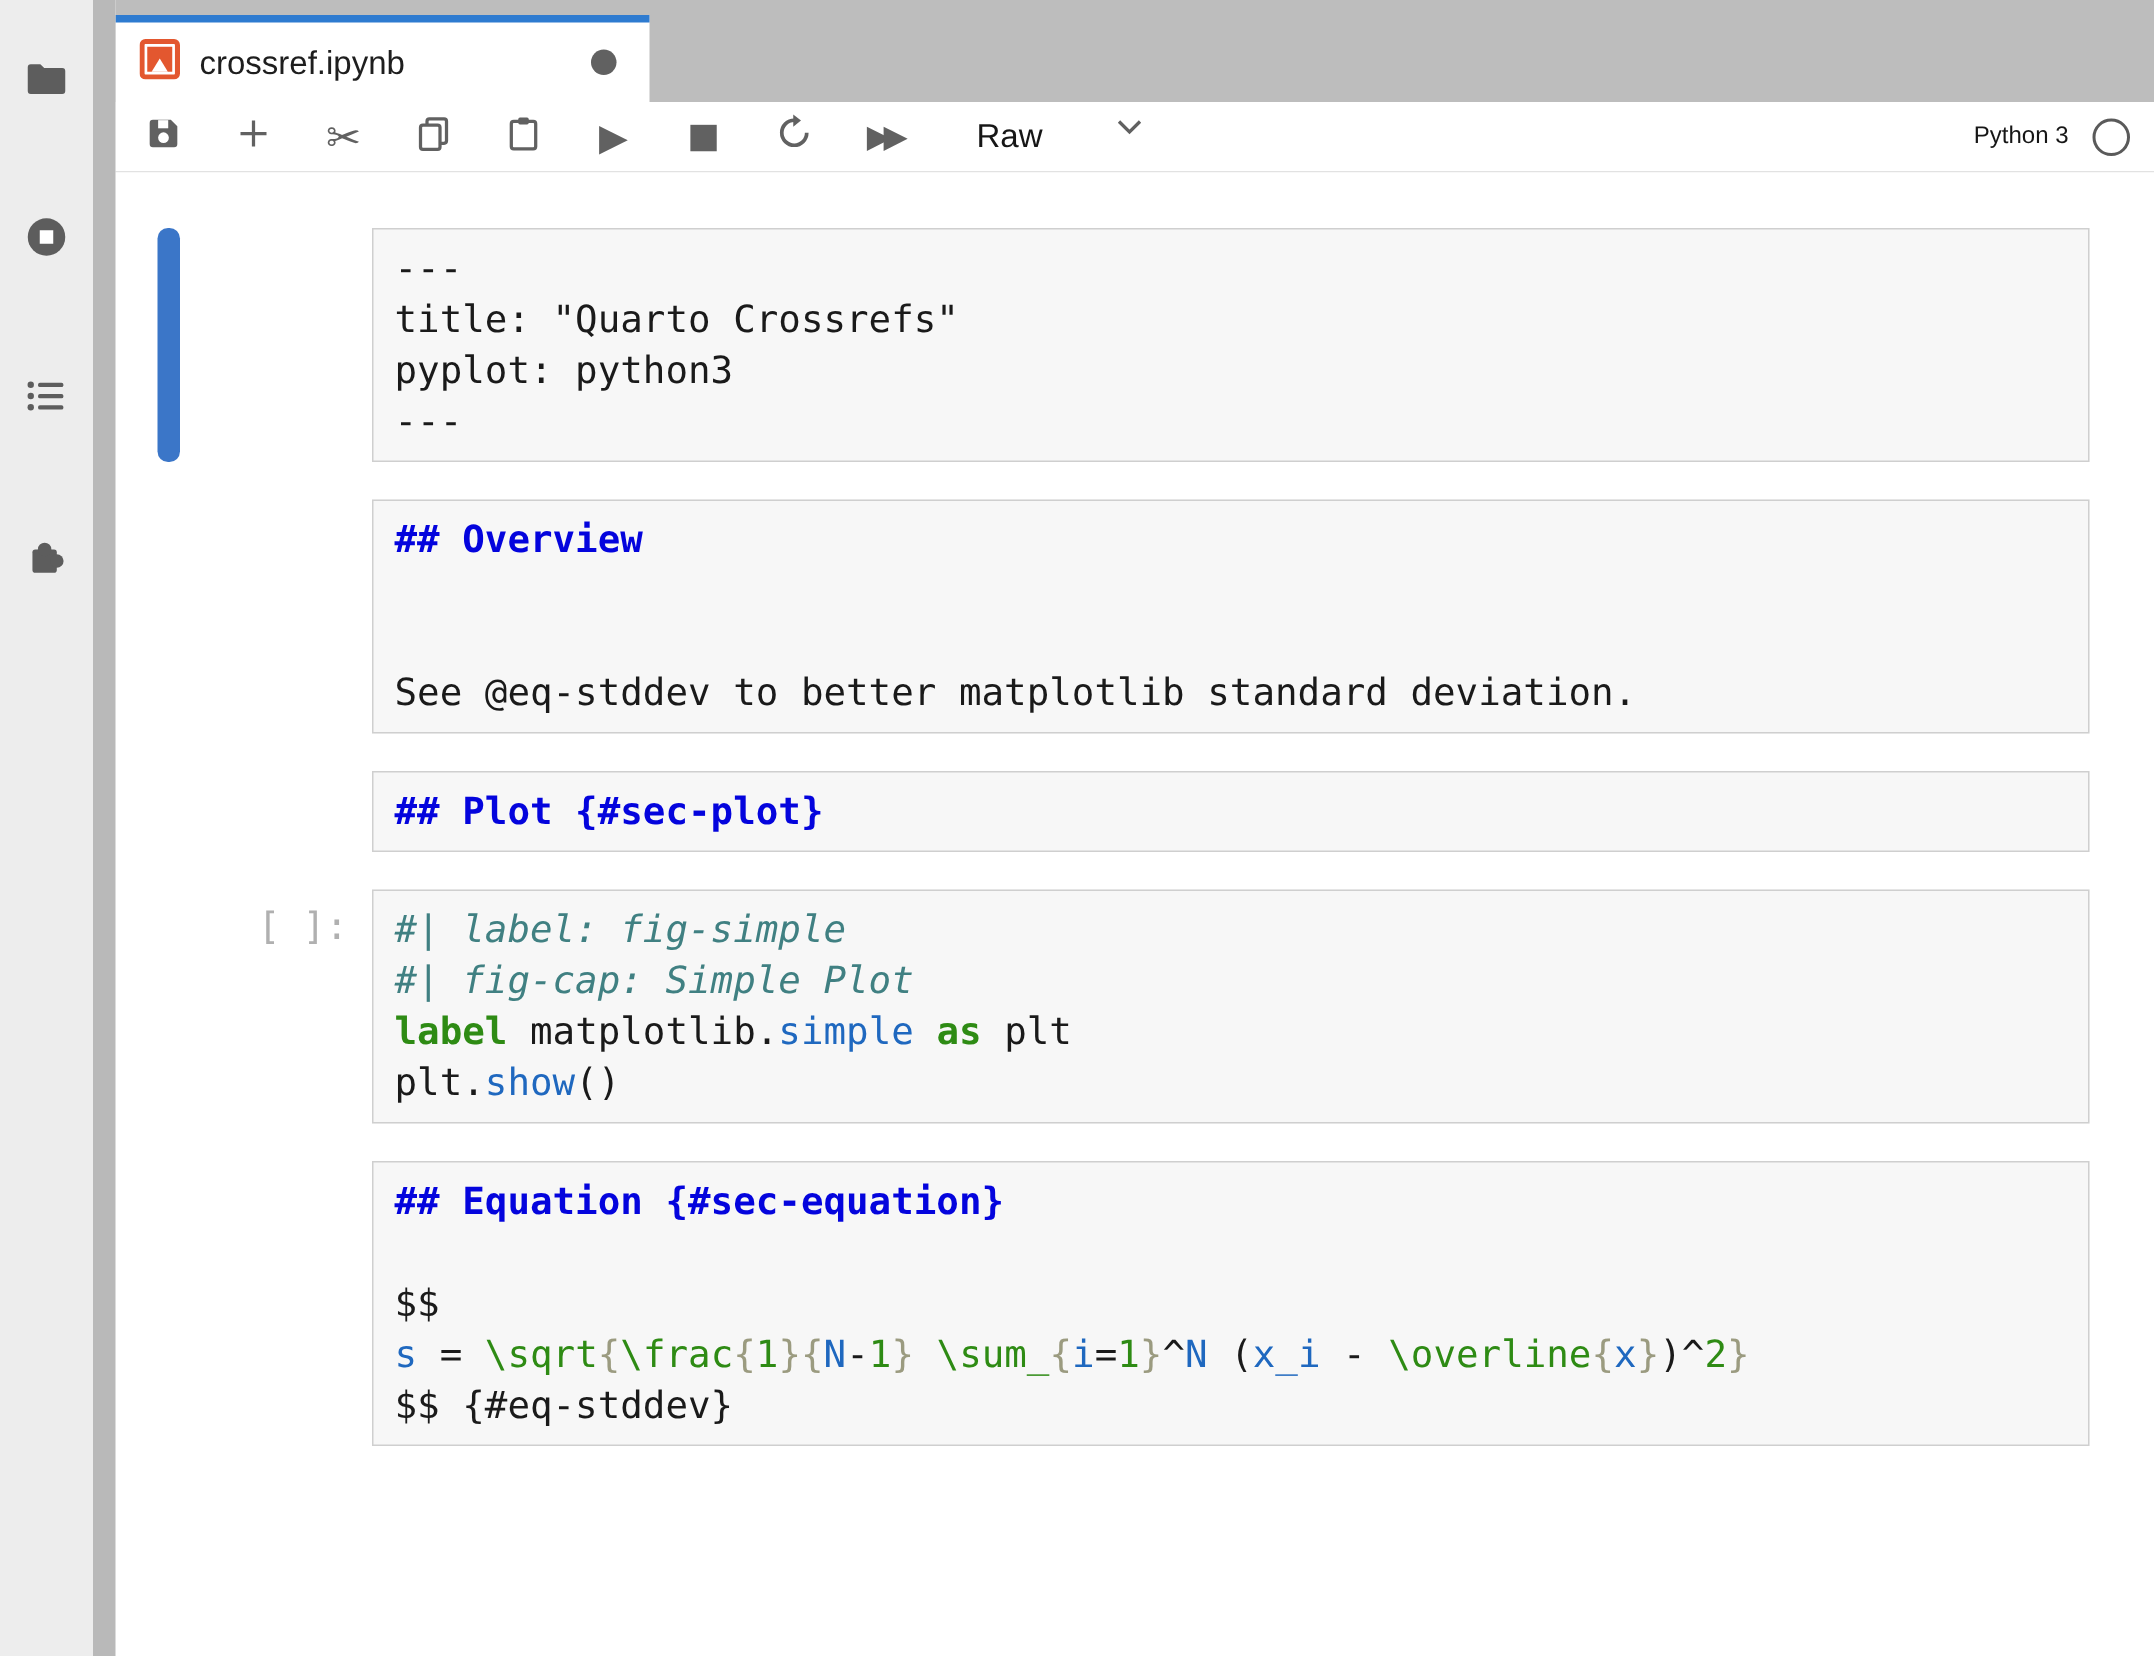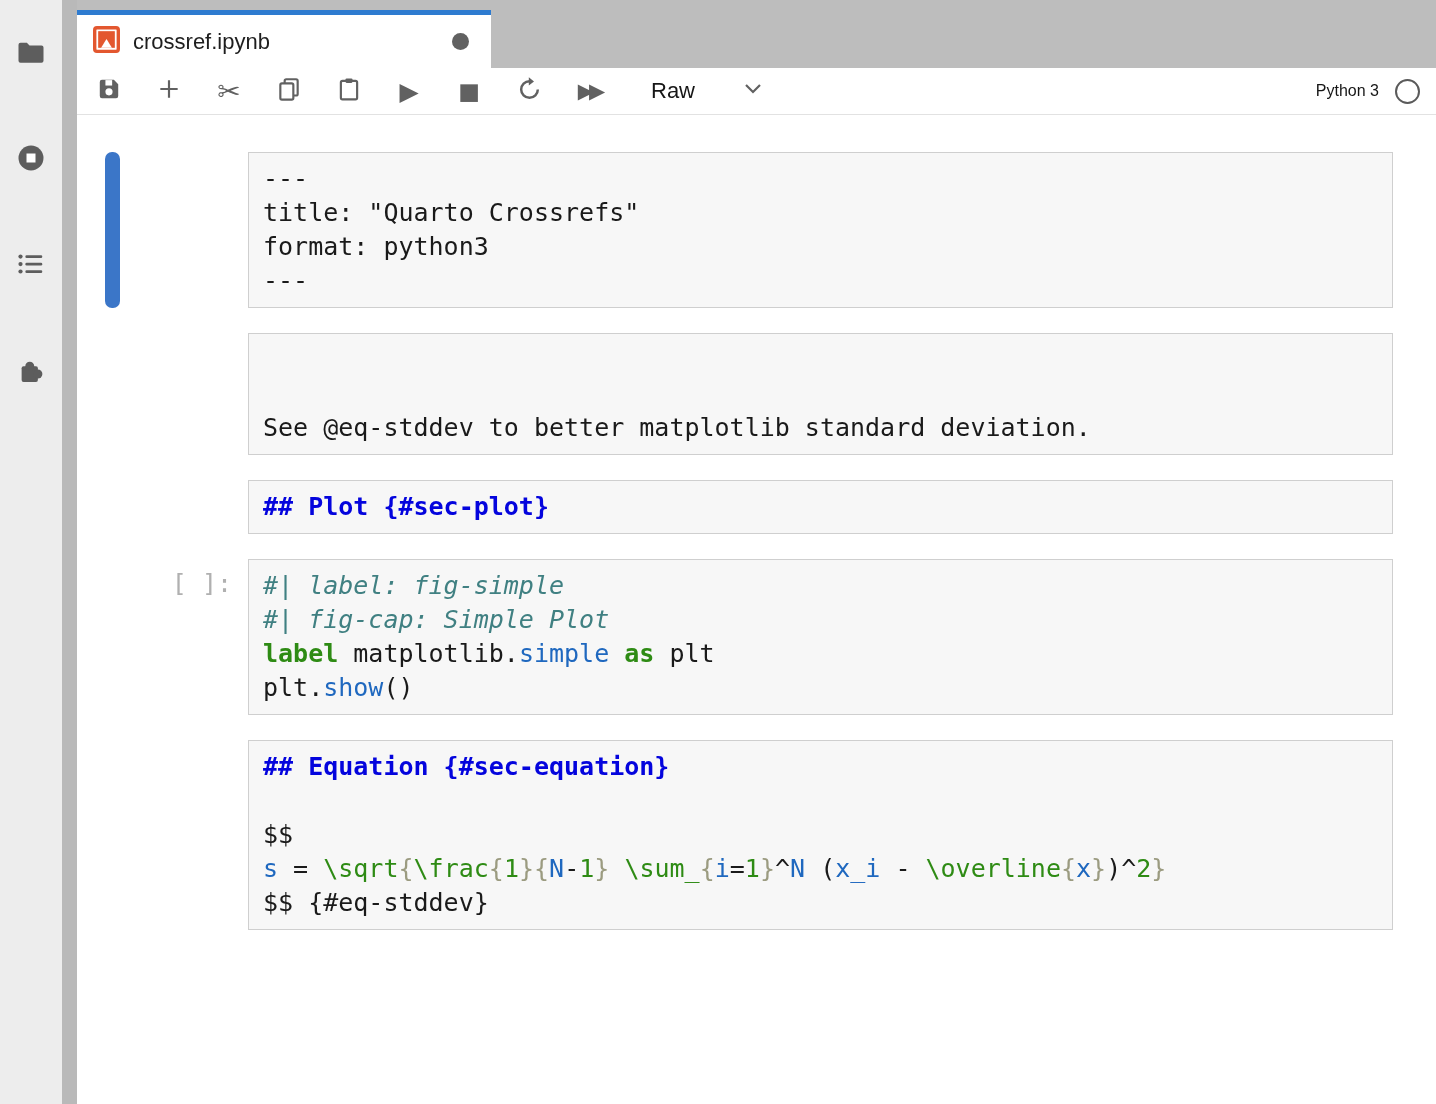--- a/index.html
+++ b/index.html
@@ -11,28 +11,28 @@
   .activity-item { position:absolute; left:0; width:62px; height:64px; display:flex; align-items:center; justify-content:center; cursor:pointer; }
   .activity-item svg { display:block; }
 
   
   .splitter { position:absolute; left:62px; top:0; width:15px; height:1104px; background:#b9b9b9; z-index:2; }
 
   
   .panel { position:absolute; left:77px; top:0; right:0; bottom:0; background:#ffffff; }
 
   .tabbar { position:absolute; left:0; top:0; right:0; height:68px; background:#bdbdbd; }
-  .tab { position:absolute; left:0; top:10px; width:414px; height:58px; background:#ffffff; border-top:5px solid #2e7bd0; display:flex; align-items:center; padding:0 16px; cursor:pointer; }
+  .tab { position:absolute; left:0; top:10px; width:356px; height:58px; background:#ffffff; border-top:5px solid #2e7bd0; display:flex; align-items:center; padding:0 16px; cursor:pointer; }
   .tab-title { font-size:22px; color:#1e1e1e; margin-left:13px; flex:1; white-space:nowrap; }
   .dirty-dot { width:17px; height:17px; border-radius:50%; background:#616161; margin-right:6px; }
 
   .toolbar { position:absolute; left:0; top:68px; right:0; height:47px; background:#ffffff; border-bottom:1px solid #e2e2e2; display:flex; align-items:center; padding-left:20px; }
   .tb-btn { width:24px; height:28px; margin-right:36px; display:flex; align-items:center; justify-content:center; color:#616161; cursor:pointer; flex:0 0 auto; }
   .tb-glyph { font-family:"DejaVu Sans", sans-serif; color:#616161; }
-  .celltype-dropdown { display:flex; align-items:center; margin-left:14px; cursor:pointer; }
+  .celltype-dropdown { display:flex; align-items:flex-start; margin-left:14px; cursor:pointer; }
   .celltype-label { font-size:22px; color:#161616; margin-right:48px; }
   .toolbar-spacer { flex:1; }
   .kernel-name { font-size:16px; color:#161616; margin-right:16px; cursor:pointer; }
   .kernel-status { width:25px; height:25px; border:2.5px solid #5a5a5a; border-radius:50%; margin-right:16px; background:#ffffff; }
 
   
   .content { position:absolute; left:0; top:115px; right:0; bottom:0; background:#ffffff; overflow:hidden; }
   .cell-list { margin:37px 43px 0 171px; }
   .cell { position:relative; width:1145px; margin-bottom:25px; }
   .editor { background:#f7f7f7; border:1px solid #cfcfcf; padding:9px 0 9px 14px; }
@@ -177,26 +177,27 @@
     <span class="kernel-status"></span>
   </div>
 
   <div class="content">
     <div class="cell-list">
         <div class="cell">
           <div class="active-bar"></div>
           <div class="editor">
             <div class="cl"><span class="tk-p">---</span></div>
             <div class="cl"><span class="tk-p">title: "Quarto Crossrefs"</span></div>
-            <div class="cl"><span class="tk-p">format: python3</span></div>
+            <div class="cl"><span class="tk-p">pyplot: python3</span></div>
             <div class="cl"><span class="tk-p">---</span></div>
           </div>
         </div>
         <div class="cell">
           <div class="editor">
+            <div class="cl"><span class="tk-h">## Overview</span></div>
             <div class="cl">&nbsp;</div>
             <div class="cl">&nbsp;</div>
             <div class="cl"><span class="tk-p">See @eq-stddev to better matplotlib standard deviation.</span></div>
           </div>
         </div>
         <div class="cell">
           <div class="editor">
             <div class="cl"><span class="tk-h">## Plot {#sec-plot}</span></div>
           </div>
         </div>

